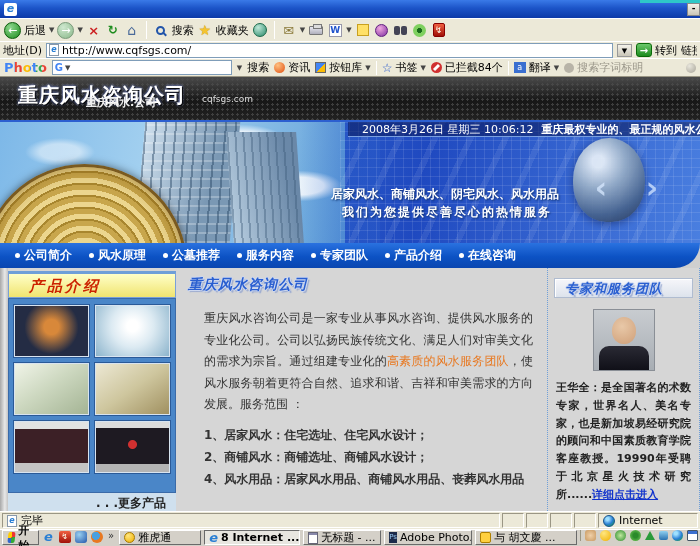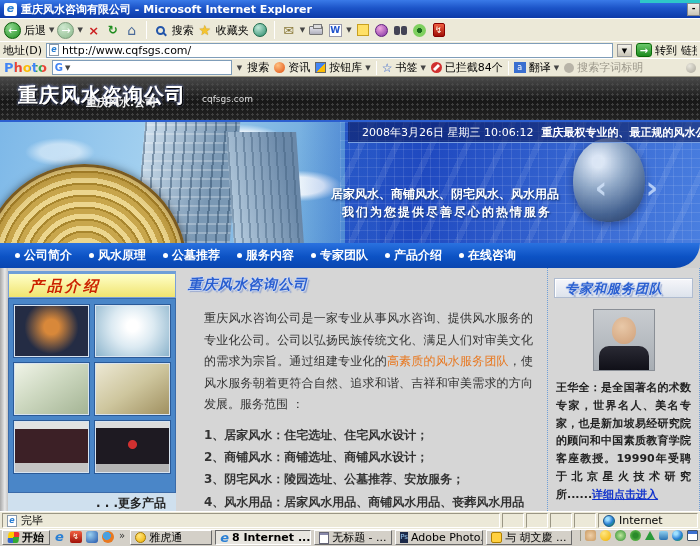--- a/index.html
+++ b/index.html
@@ -101,21 +101,21 @@
   .b-tech-grid { position:absolute; left:340px; right:0; top:0; bottom:0;
     background:
       repeating-linear-gradient(115deg, transparent 0 26px, rgba(255,255,255,.08) 26px 32px),
       linear-gradient(rgba(255,255,255,.10) 1px,transparent 1px),
       linear-gradient(90deg,rgba(255,255,255,.10) 1px,transparent 1px);
     background-size:auto,9px 9px,9px 9px; }
   .b-blend { position:absolute; left:300px; top:0; width:80px; height:121px; background:linear-gradient(90deg,transparent,rgba(40,90,200,.55)); }
   .b-orb { position:absolute; right:55px; top:16px; width:72px; height:84px; border-radius:50% 50% 46% 46%;
     background:radial-gradient(circle at 35% 28%, #e8f0f8 8%, #9ab0c8 35%, #46628c 70%, #223050); opacity:.92; box-shadow:0 2px 8px rgba(0,0,30,.4); }
   .b-arrows { position:absolute; right:28px; top:48px; color:rgba(215,232,255,.75); font-size:30px; font-weight:bold; letter-spacing:14px; }
-  .datestrip { position:absolute; top:0; left:348px; right:0; height:21px; background:rgba(8,22,88,.55); border-bottom:1px solid #7aa0e0; display:flex; align-items:center; color:#fff; font-size:11px; }
+  .datestrip { position:absolute; top:0; left:348px; right:0; height:15px; background:rgba(8,22,88,.55); border-bottom:1px solid #7aa0e0; display:flex; align-items:center; color:#fff; font-size:11px; }
   .datestrip .dtxt { width:196px; padding-left:14px; white-space:nowrap; }
   .datestrip .dsep { width:1px; height:21px; background:#7aa0e0; }
   .datestrip .slog { flex:1; padding-left:8px; font-weight:bold; white-space:nowrap; }
   .b-line1 { position:absolute; left:310px; top:64px; width:270px; text-align:center; color:#fff; font-size:12px; font-weight:bold; text-shadow:1px 1px 2px #10306a; }
   .b-line2 { position:absolute; left:322px; top:82px; width:250px; text-align:center; color:#fff; font-size:12px; font-weight:bold; letter-spacing:2px; text-shadow:1px 1px 2px #10306a; }
 
   
   .navrow { height:25px; flex:0 0 auto; background:#cfcfcf; }
   .navbar { height:25px; background:linear-gradient(180deg,#2a72e0 0%,#0c52c4 55%,#0a46b0 100%); border-radius:0 0 26px 0; display:flex; align-items:center; gap:7px; padding-left:10px; color:#fff; font-size:12px; font-weight:bold; }
   .navitem { display:flex; align-items:center; gap:4px; padding:0 5px; cursor:pointer; white-space:nowrap; }
@@ -191,21 +191,20 @@
   .tr-globe { background:radial-gradient(circle at 35% 30%,#9fe0ff 15%,#2a7fd4 55%,#1a9a4a 90%); }
   .tr-cal { width:11px; height:11px; background:#fff; border:1px solid #456; box-shadow:inset 0 3px 0 #3a6fd0; border-radius:1px; }
 </style>
 </head>
 <body>
 
 <div id="app">
 
   <div class="titlebar">
     <span class="ie-ico">e</span>
-    <span>重庆风水咨询有限公司 - Microsoft Internet Explorer</span>
     <span class="teal-sliver"></span>
     <span class="minbtn">-</span>
   </div>
 
 
   <div class="toolbar">
     <span class="circ">←</span>
     <span>后退</span>
     <span class="dd">▼</span>
     <span class="circ fwd">→</span>
@@ -383,21 +382,20 @@
         </div>
         <div class="prod-more">. . .更多产品</div>
       </aside>
 
       <main class="maincol">
         <div class="fancy main-title">重庆风水咨询公司</div>
         <p class="para"><span>重庆风水咨询公司是一家专业从事风水咨询、提供风水服务的专业化公司。公司以弘扬民族传统文化、满足人们对审美文化的需求为宗旨。通过组建专业化的</span><span class="hl">高素质的风水服务团队</span><span>，使风水服务朝着更符合自然、追求和谐、吉祥和审美需求的方向发展。服务范围 ：</span></p>
         <div class="services">
           <div>1、居家风水：住宅选址、住宅风水设计；</div>
           <div>2、商铺风水：商铺选址、商铺风水设计；</div>
-          <div>3、阴宅风水：陵园选址、公墓推荐、安放服务；</div>
           <div>4、风水用品：居家风水用品、商铺风水用品、丧葬风水用品</div>
         </div>
 
       </main>
 
       <aside class="rightcol">
         <div class="side-header fancy">专家和服务团队</div>
         <div class="photo"></div>
         <p class="bio"><span>王华全：是全国著名的术数专家，世界名人、美名专家，也是新加坡易经研究院的顾问和中国素质教育学院客座教授。19990年受聘于北京星火技术研究所......</span><span class="biolink">详细点击进入</span></p>
 
@@ -448,21 +446,21 @@
 
     </div>
     <div class="tbtn" style="width:78px">
       <span class="docico"></span>
       <span>无标题 - ...</span>
     </div>
     <div class="tbtn" style="width:88px">
       <span class="psico">Ps</span>
       <span>Adobe Photo...</span>
     </div>
-    <div class="tbtn" style="width:86px">
+    <div class="tbtn" style="width:102px">
       <span class="chatico"></span>
       <span>与 胡文慶 ...</span>
     </div>
     <div class="tray">
       <span class="tico-s tr-hand"></span>
       <span class="tico-s tr-smile"></span>
       <span class="tico-s tr-green1"></span>
       <span class="tico-s tr-green2"></span>
       <span class="tr-up"></span>
       <span class="tr-sq"></span>

